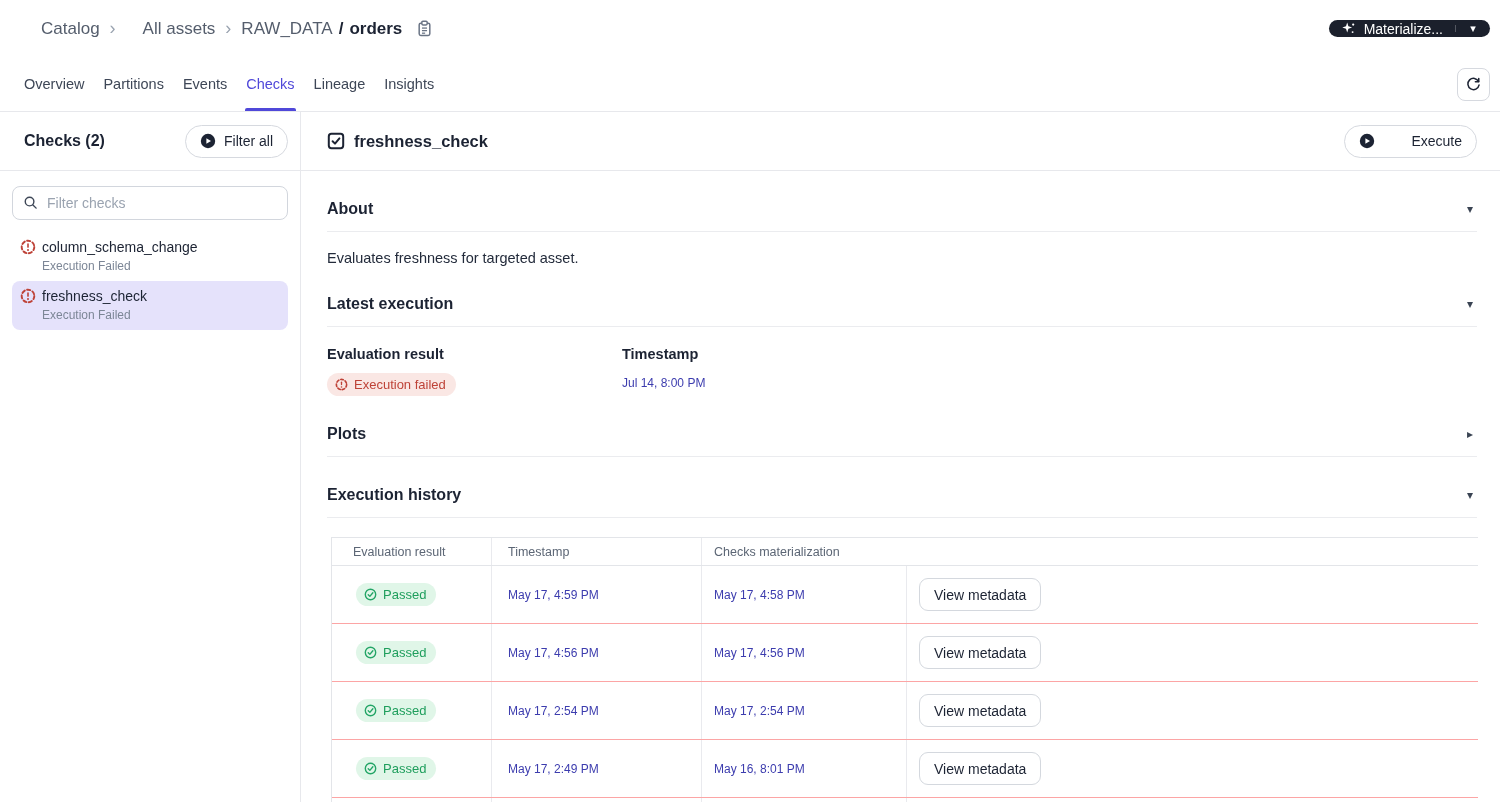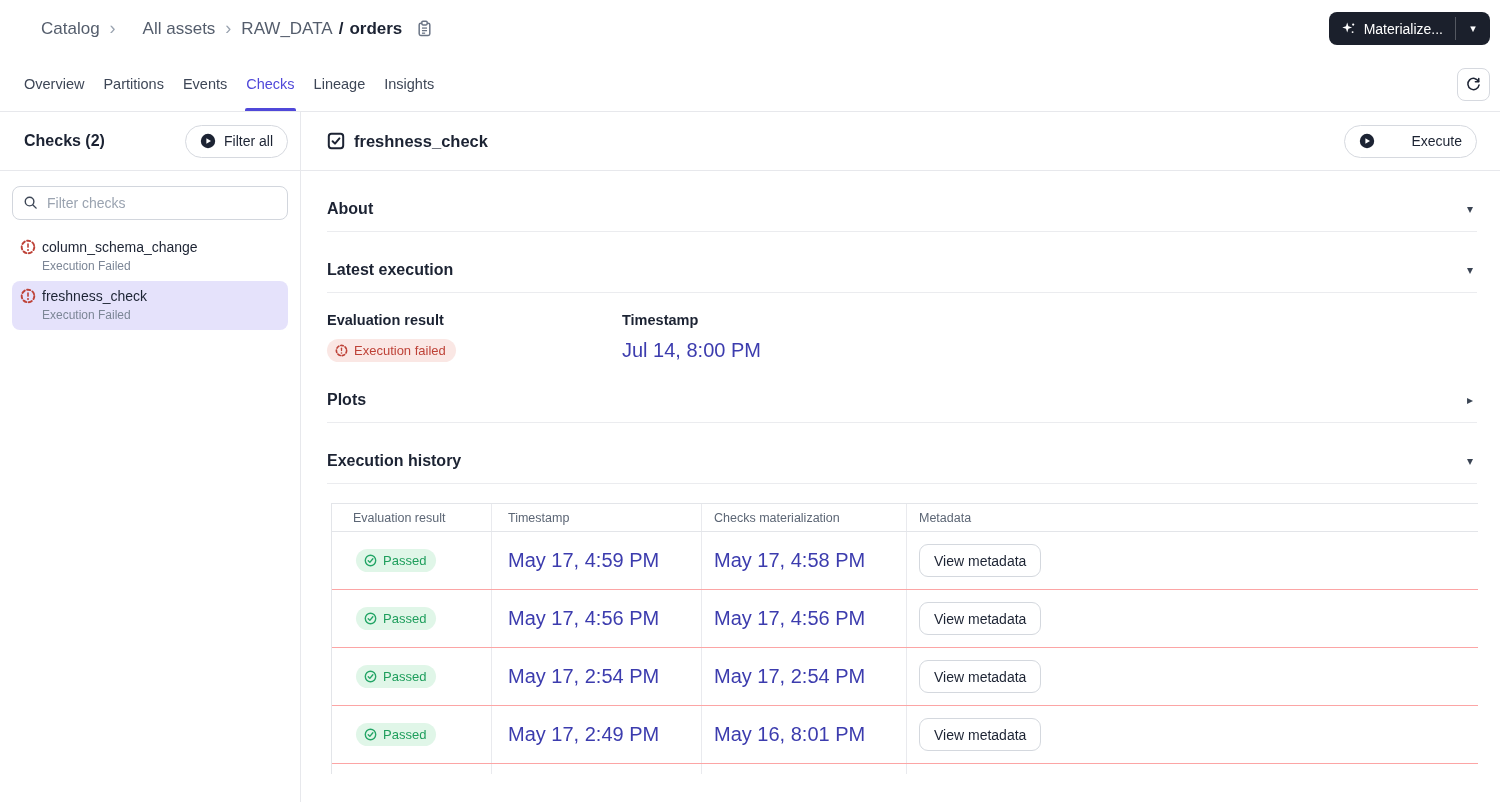--- a/index.html
+++ b/index.html
@@ -10,22 +10,22 @@
   .topbar { height: 57px; display: flex; align-items: center; padding: 0 10px 0 24px; }
   .breadcrumb { display: flex; align-items: center; gap: 10px; font-size: 17px; }
   .crumb { color: #545D6C; font-weight: 500; cursor: pointer; margin-left: 17px; }
   .crumb-sep { color: #9AA3B0; font-size: 18px; line-height: 1; transform: translateY(-1px); }
   .crumb-asset { display: flex; align-items: center; gap: 6px; }
   .crumb-prefix { color: #545D6C; font-weight: 500; }
   .crumb-slash { color: #1C2333; font-weight: 700; }
   .crumb-name { color: #1C2333; font-weight: 700; }
   .copy-icon { margin-left: 4px; display: inline-flex; cursor: pointer; }
 
-  .materialize-wrap { margin-left: auto; display: flex; align-items: stretch; height: 33px;
-    background: #1B202C; border-radius: 8px; overflow: hidden; color: #fff; }
+  .materialize-wrap { margin-left: auto; display: flex; align-items: stretch; height: 17px;
+    background: #1B202C; border-radius: 14px; overflow: hidden; color: #fff; }
   .materialize-main { display: flex; align-items: center; gap: 7px; padding: 0 12px;
     font-size: 14px; font-weight: 500; cursor: pointer; }
   .materialize-sep { width: 1px; background: rgba(255,255,255,0.25); margin: 5px 0; }
   .materialize-caret { display: flex; align-items: center; justify-content: center;
     width: 34px; cursor: pointer; font-size: 11px; color: #fff; }
 
   
   .tabrow { height: 55px; display: flex; align-items: stretch; padding: 0 10px 0 24px;
     border-bottom: 1px solid #E7E8EC; position: relative; }
   .tabs { display: flex; gap: 19px; }
@@ -81,21 +81,21 @@
   .latest-grid { display: flex; margin-top: 19px; }
   .latest-col { width: 295px; }
   .latest-label { font-size: 14.5px; font-weight: 700; }
   .latest-value { margin-top: 11px; }
 
   .badge { display: inline-flex; align-items: center; gap: 6px; height: 23px;
     padding: 0 10px 0 8px; border-radius: 12px; font-size: 13px; font-weight: 500; }
   .badge-error { background: #FAE7E4; color: #BE4237; }
   .badge-success { background: #E0F6E8; color: #1E9E5C; }
 
-  .link { color: #3C3CAE; font-size: 20px; text-decoration: none; cursor: pointer; }
+  .link { color: #3C3CAE; font-size: 12px; text-decoration: none; cursor: pointer; }
 
   
   .htable { margin: 19px 0 0 4px; width: 1147px; border-top: 1px solid #E3E5E9;
     border-left: 1px solid #E3E5E9; }
   .trow { display: flex; border-bottom: 1px solid #fca5a5; }
   .trow.thead { height: 28px; border-bottom: 1px solid #E3E5E9; }
   .trow.partial { height: 10px; border-bottom: none; }
   .tc { border-right: 1px solid #E9EAEE; display: flex; align-items: center; }
   .tc:last-child { border-right: none; }
   .c1 { width: 160px; padding-left: 24px; }
@@ -251,20 +251,21 @@
     </div>
 
     <div class="main-body">
 
       <div class="section">
         <div class="section-head">
           <span class="section-title">About</span>
           <span class="section-caret">▾</span>
         </div>
         <hr class="section-rule">
+        <div class="about-desc">Evaluates freshness for targeted asset.</div>
       </div>
 
       <div class="section">
         <div class="section-head">
           <span class="section-title">Latest execution</span>
           <span class="section-caret">▾</span>
         </div>
         <hr class="section-rule">
         <div class="latest-grid">
           <div class="latest-col">
@@ -304,21 +305,20 @@
           <span class="section-title">Execution history</span>
           <span class="section-caret">▾</span>
         </div>
         <hr class="section-rule">
 
         <div class="htable">
           <div class="trow thead">
             <div class="tc c1">Evaluation result</div>
             <div class="tc c2">Timestamp</div>
             <div class="tc c3">Checks materialization</div>
-            <div class="tc c4">Metadata</div>
           </div>
 
           <div class="trow data">
             <div class="tc c1">
               <span class="badge badge-success">
                 <span style="display:inline-flex;">
                   <svg width="13" height="13" viewBox="0 0 16 16" fill="none" stroke="#23A566" stroke-width="1.7" stroke-linecap="round" stroke-linejoin="round">
                     <circle cx="8" cy="8" r="6.4"></circle>
                       <path d="M5.2 8.3 L7.2 10.3 L10.9 5.9"></path>
                   </svg>

